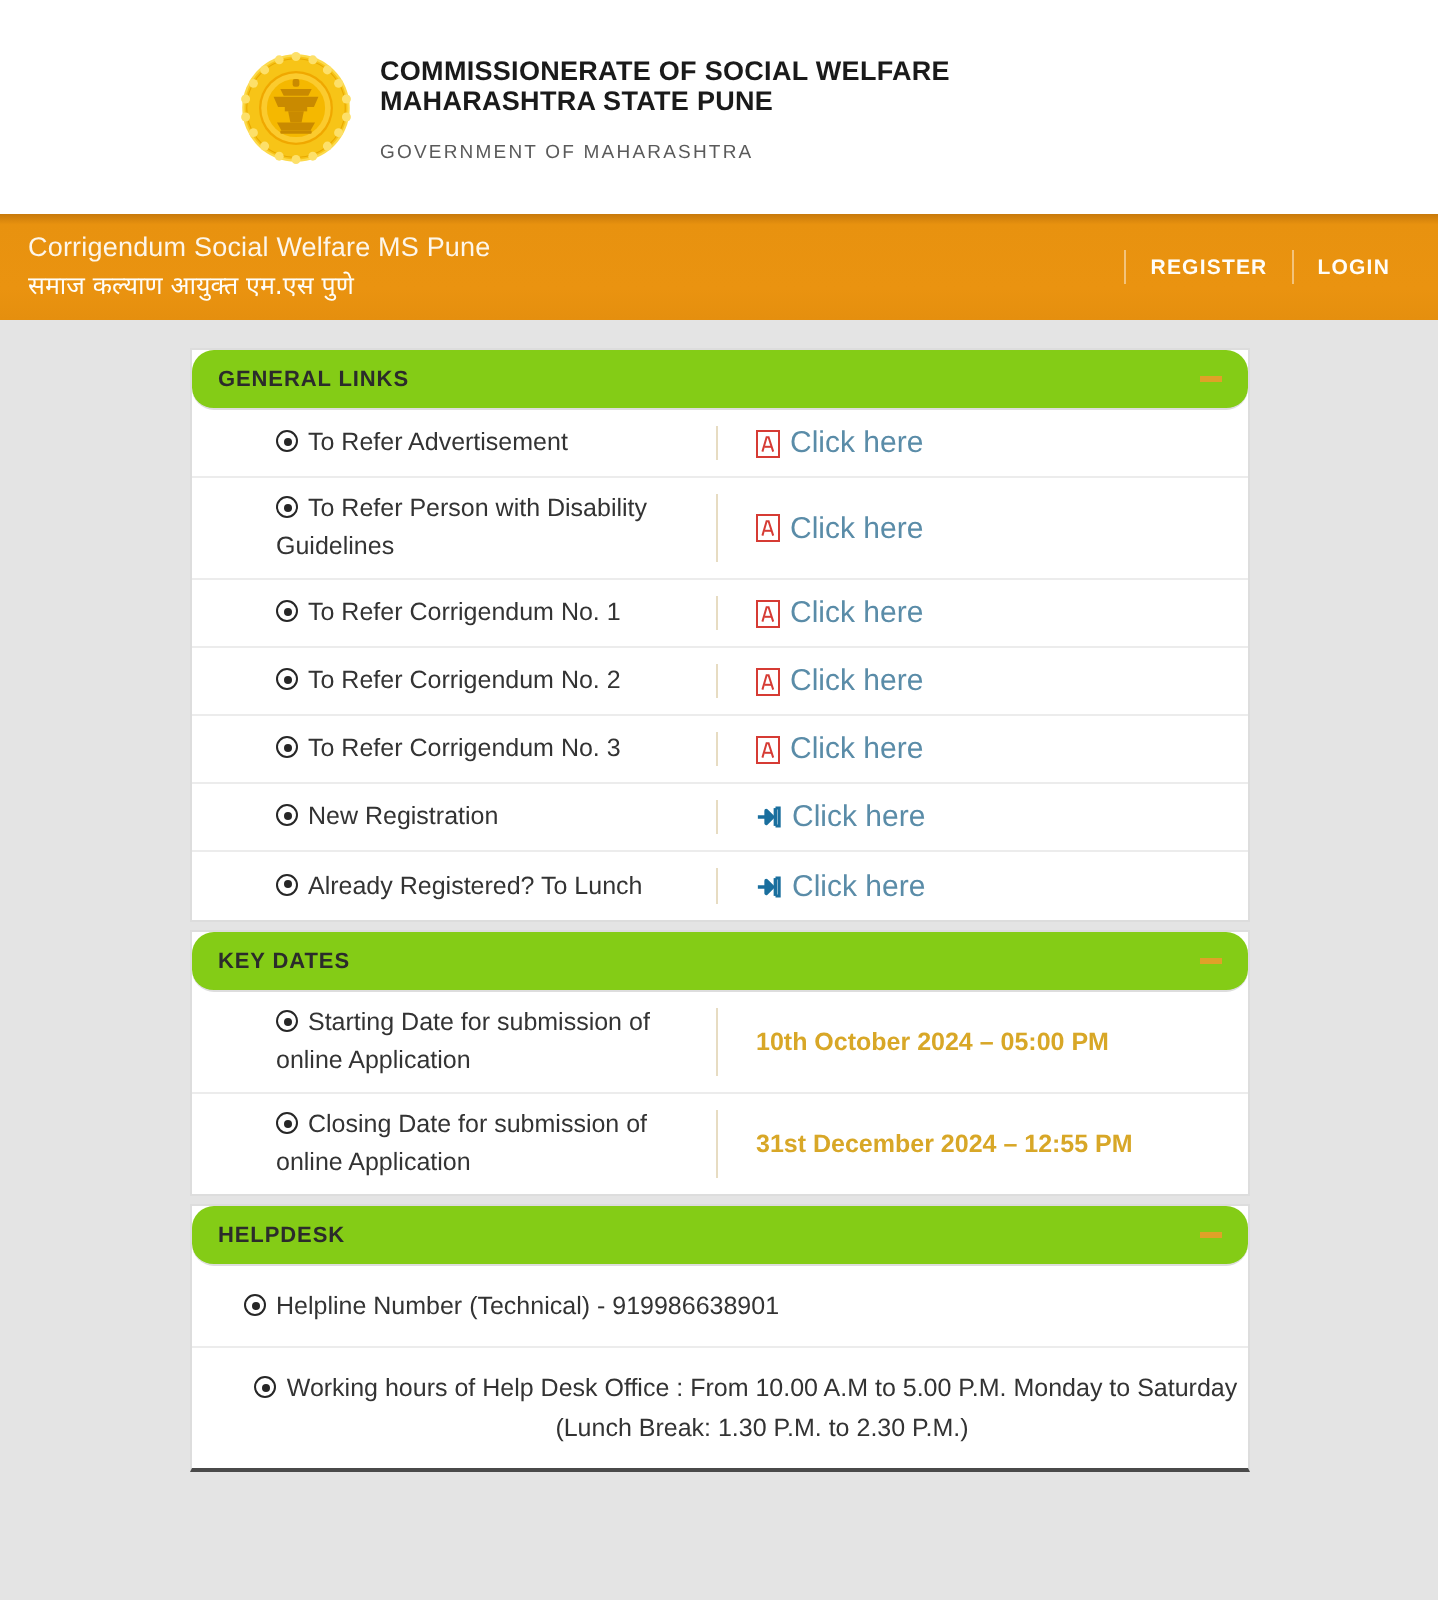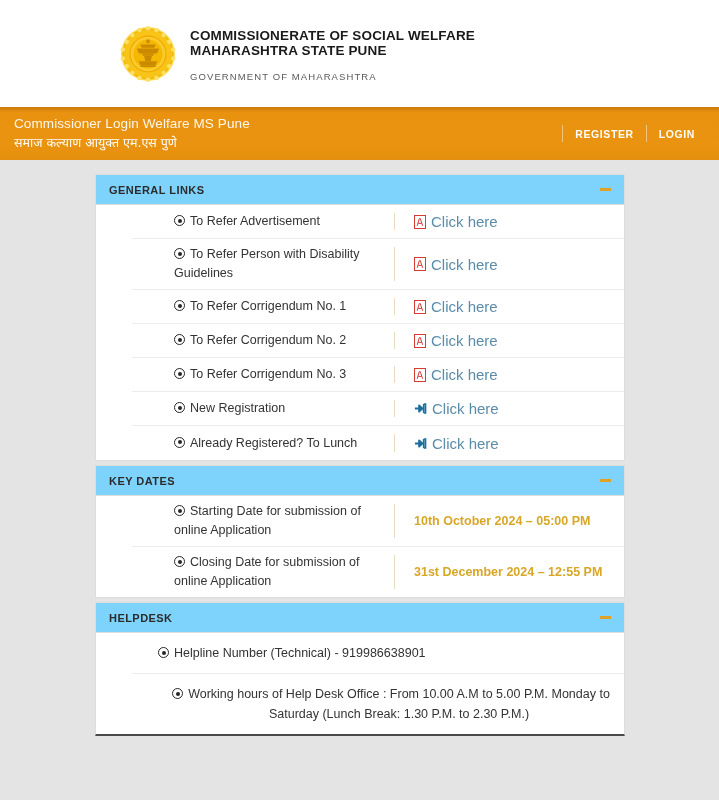--- a/index.html
+++ b/index.html
@@ -96,42 +96,43 @@
   .content {
     padding: 14px 94px 0 95px;
   }
   .panel {
     background: #ffffff;
     border: 1px solid #dddddd;
     margin-bottom: 4px;
   }
   .panel.last { border-bottom: 2px solid #4a4a4a; }
   .panel-head {
-    background: #7dd3fc;
+    background: #84cc16;
     border-bottom: 1px solid #dddddd;
     height: 30px;
     display: flex;
     align-items: center;
     justify-content: space-between;
     padding: 0 13px 0 13px;
+    border-radius: 11px;
   }
   .panel-title {
     font-size: 11px;
     font-weight: bold;
     color: #2b2b2b;
     letter-spacing: 0.45px;
   }
   .collapse-icon {
     width: 11px;
     height: 3px;
     background: #e0a128;
     display: inline-block;
     cursor: pointer;
   }
-  .panel-body { padding: 0; margin-left: 36px; }
+  .panel-body { padding: 0; }
 
   .row {
     display: flex;
     align-items: center;
     border-bottom: 1px solid #ececec;
     min-height: 34px;
     padding: 6px 0 6px 0;
   }
   .row:last-child { border-bottom: none; }
   .row .label-cell {
@@ -263,21 +264,21 @@
   </div>
   <div class="header-text">
     <div class="org-title">COMMISSIONERATE OF SOCIAL WELFARE
 MAHARASHTRA STATE PUNE</div>
     <div class="org-sub">GOVERNMENT OF MAHARASHTRA</div>
   </div>
 </div>
 
 <div class="navbar">
   <div class="brand">
-    <div class="brand-en">Commissioner Login Welfare MS Pune</div>
+    <div class="brand-en">Corrigendum Social Welfare MS Pune</div>
     <div class="brand-mr">समाज कल्याण आयुक्त एम.एस पुणे</div>
   </div>
   <div class="nav-right">
     <span class="nav-sep"></span>
     <a class="nav-link">REGISTER</a>
     <span class="nav-sep"></span>
     <a class="nav-link">LOGIN</a>
   </div>
 </div>
 

